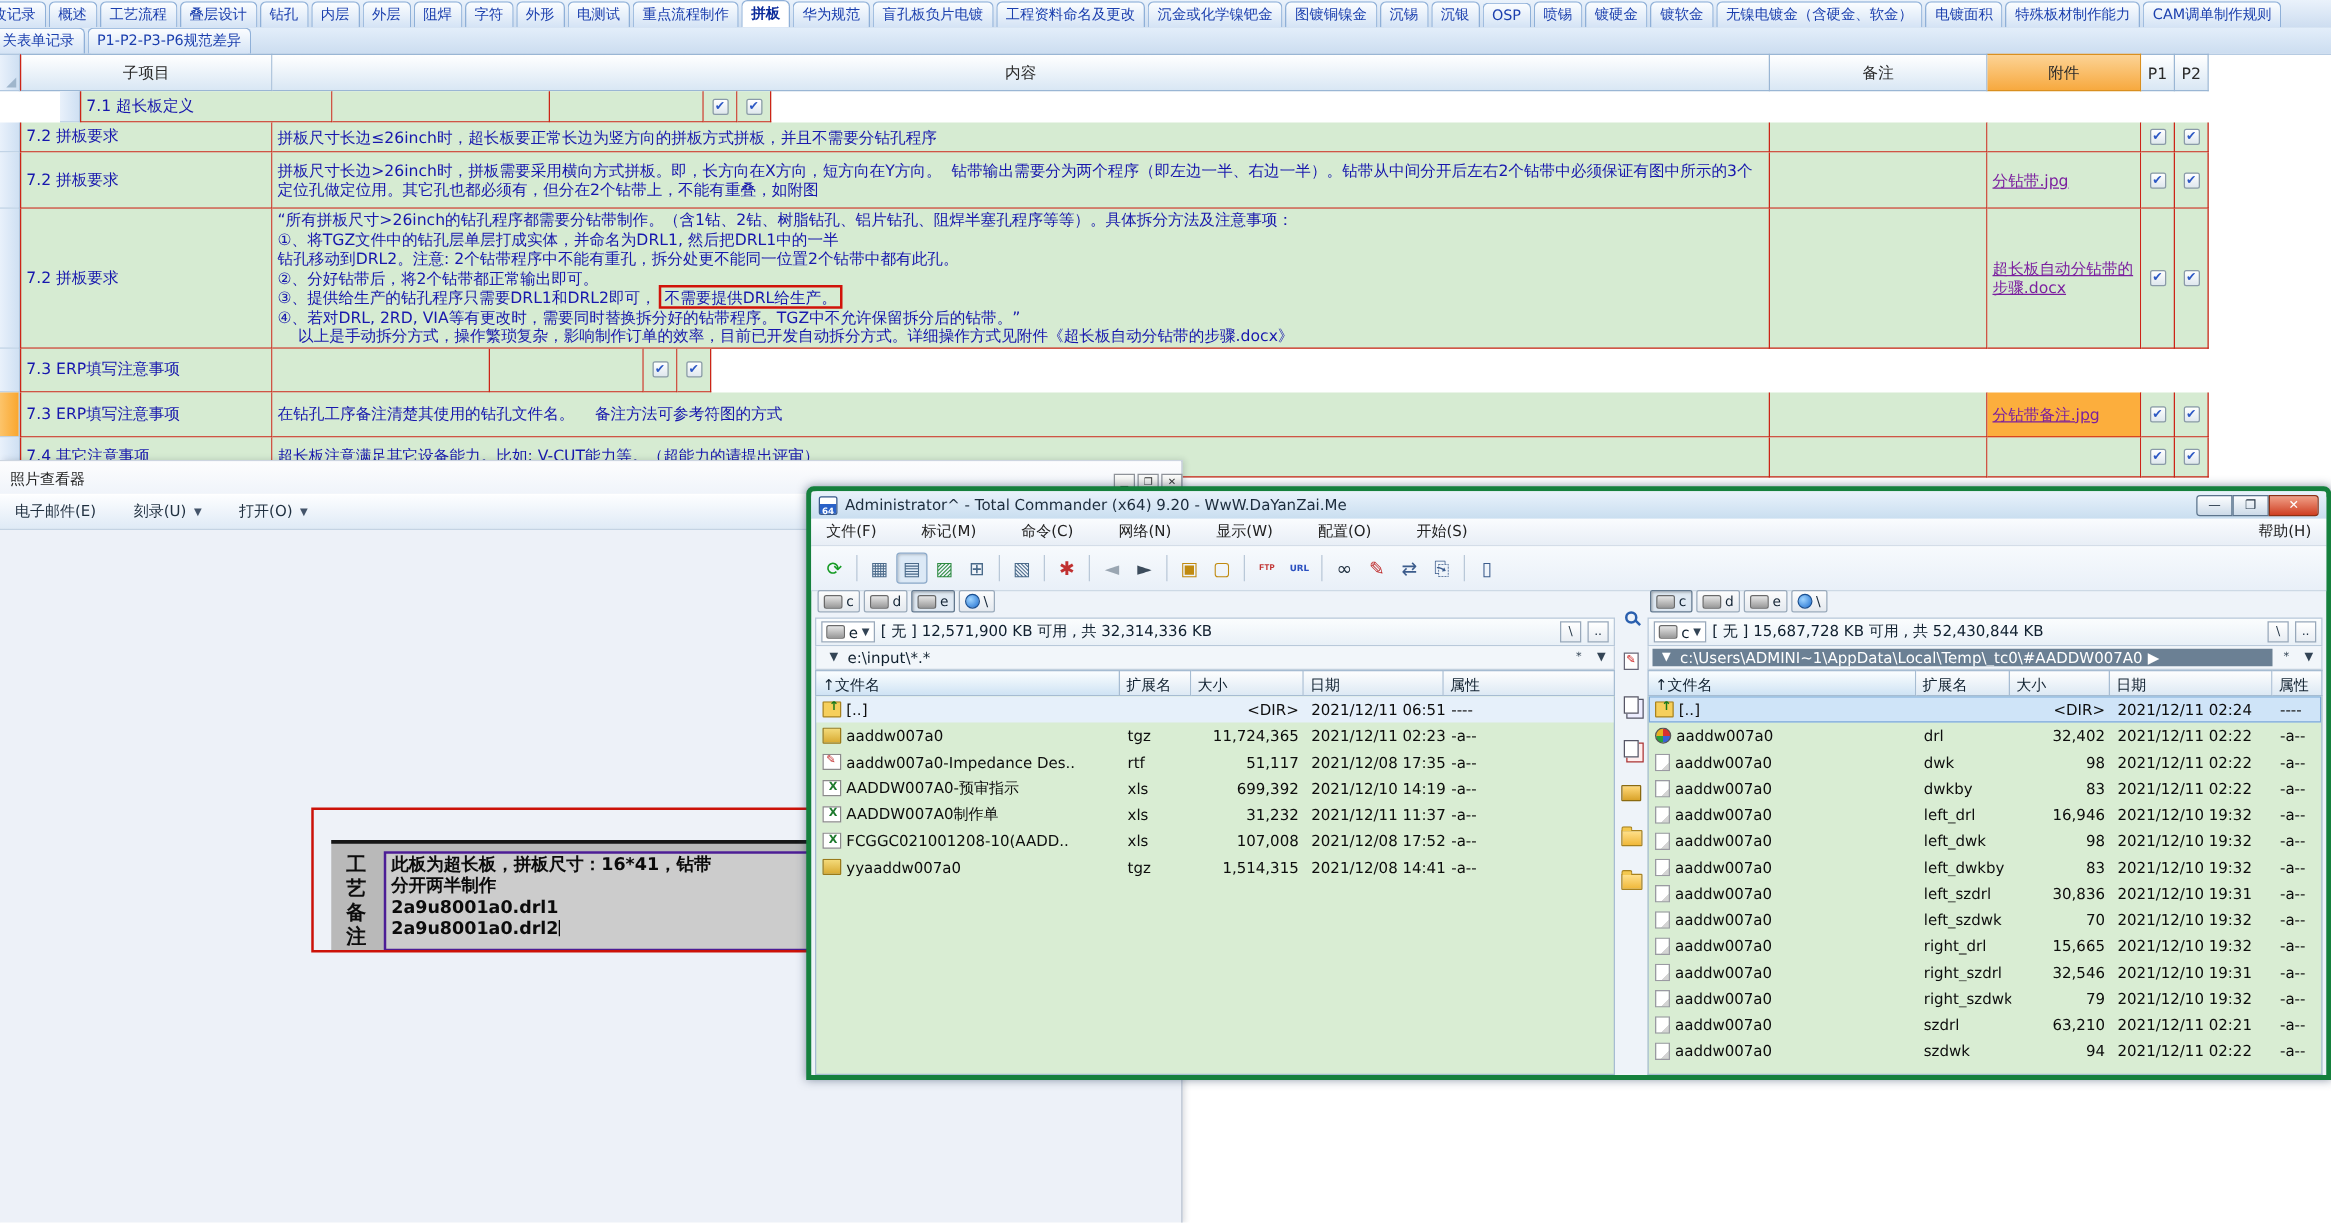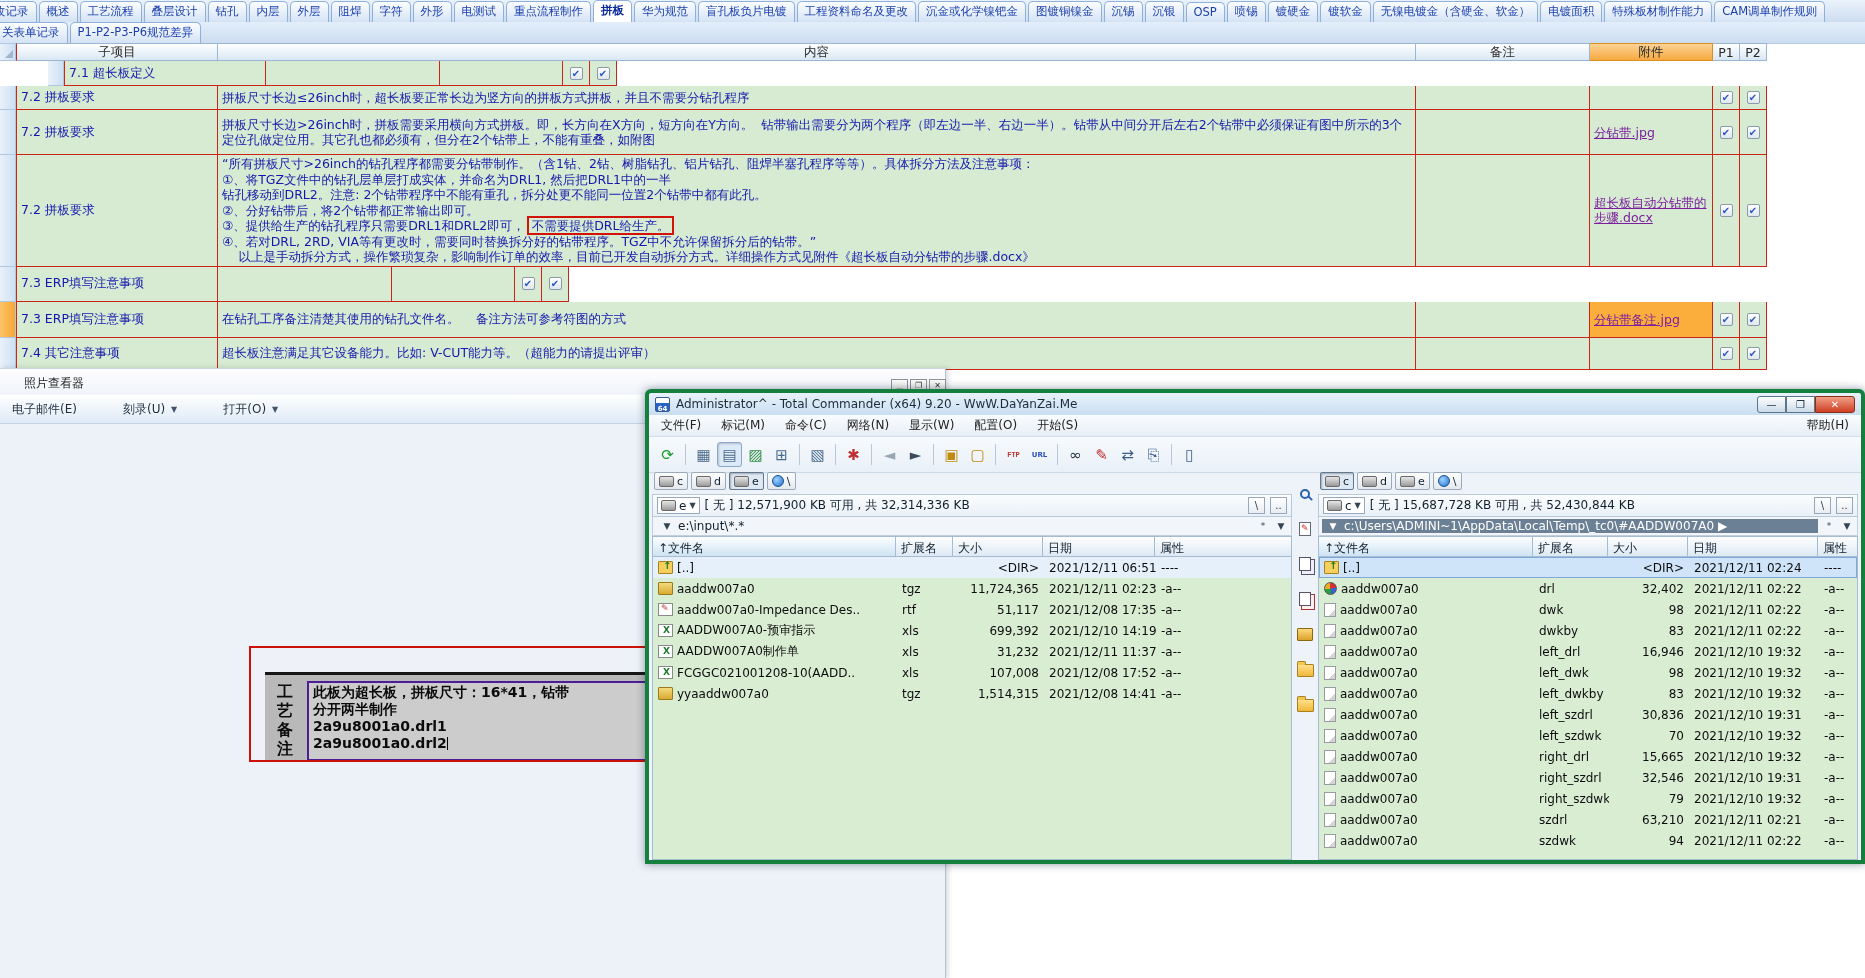--- a/index.html
+++ b/index.html
@@ -25,40 +25,40 @@
   .c-sel.hl{background:linear-gradient(90deg,#fcc46a,#f9a62e)}
   .c-sub{width:202px;border-left:1px solid #cc2417}
   .c-con{width:1198px}
   .c-rem{width:174px}
   .c-att{width:123px}
   .c-p{width:27px;align-items:center}
   .thead .tcell{background:linear-gradient(#ffffff,#d9e7f4);color:#2a2a2a;text-align:center;
         border-right:1px solid #9ab6d4;border-bottom:1px solid #9ab6d4;border-top:1px solid #9ab6d4;
         justify-content:center;font-size:12.5px;padding:1px 2px}
   .thead .c-att{background:linear-gradient(#fcd395,#f7a93f);border-color:#d98f1f}
-  .thead{height:18px}
+  .thead{height:30px}
   .hcorner{position:relative}
   .hcorner:after{content:"";position:absolute;right:2px;bottom:2px;border-left:8px solid transparent;border-bottom:8px solid #9fb6cc}
   .line{white-space:pre-wrap;line-height:15.5px}
   .redbox{border:2px solid #d11309;padding:0 3px;margin-left:2px}
   .att-link{color:#7b1f9f;text-decoration:underline;line-height:15px;cursor:pointer}
   .att-hl{background:#fcae3d}
   .cb{width:13px;height:13px;box-sizing:border-box;border:1px solid #8a9aa9;border-radius:2px;
       background:linear-gradient(#ffffff,#dfe7ee);display:flex;align-items:center;justify-content:center;
       font-size:10px;color:#2b57c4;font-weight:bold}
   
   #pv{position:absolute;left:0;top:368px;width:945px;height:610px;background:#edf1f8;
       border-top:1px solid #cdd5e0;border-right:1px solid #b7c1cf;box-shadow:2px 0 5px rgba(30,40,60,.18)}
-  .pv-title{height:26px;font-size:12px;color:#222;padding:6px 0 0 24px;box-sizing:border-box;
+  .pv-title{height:26px;font-size:12px;color:#222;padding:6px 0 0 8px;box-sizing:border-box;
       background:linear-gradient(#fdfdfe,#f0f4fa)}
   .pv-btns{position:absolute;top:10px;left:891px;display:flex;gap:2px}
   .pv-btn{width:17px;height:14px;background:linear-gradient(#fcfcfb,#e6e4de);border:1px solid #8e9299;
       font-size:8px;line-height:12px;text-align:center;color:#333;box-sizing:border-box}
   .pv-menu{height:27px;background:linear-gradient(#fdfeff,#dfeaf6);border-top:1px solid #fff;
-      border-bottom:1px solid #c4d3e3;display:flex;align-items:center;padding-left:12px;gap:46px;
+      border-bottom:1px solid #c4d3e3;display:flex;align-items:center;padding-left:12px;gap:30px;
       font-size:12px;color:#1f2f3f}
   .pv-menu .mitem{display:flex;align-items:center;gap:6px}
   .pv-menu .dd{font-size:8px;color:#44546a}
   .photo{position:absolute;left:249px;top:277px;width:437px;height:112px;border:2px solid #cc1208;
       background:#eef2f8;overflow:hidden}
   .frag{position:absolute;left:14px;top:24px;right:-2px;height:100px;background:#b9b9b9;border-top:3px solid #161616}
   .frag-label{position:absolute;left:9px;top:7px;width:22px;font-size:16px;font-weight:bold;color:#0c0c0c;
       line-height:19px;text-align:center}
   .frag-box{position:absolute;left:42px;top:6px;right:12px;height:76px;border:2px solid #4c1d95;background:#cccccc;display:flex}
   .frag-text{flex:1;padding:1px 4px;font-size:14px;font-weight:bold;color:#0b0b0b;line-height:17px;
@@ -73,21 +73,21 @@
       border:4px solid #15803d;border-radius:6px 6px 0 0;box-shadow:0 0 8px rgba(30,50,80,.5);box-sizing:border-box}
   .tc-title{height:22px;background:linear-gradient(#e9f2fb,#c9def0);border-radius:5px 5px 0 0;
       display:flex;align-items:center;padding:0 6px;font-size:12px;color:#1c2c3c;gap:6px}
   .tc-icon{width:15px;height:15px;background:linear-gradient(#ffffff 42%,#2a62c8 42%);border:1px solid #3a5a8a;
       border-radius:2px;font-size:7px;color:#fff;text-align:center;line-height:23px;font-weight:bold;box-sizing:border-box}
   .tc-wbtns{margin-left:auto;display:flex}
   .tc-wbtn{width:29px;height:17px;border:1px solid #5c748c;background:linear-gradient(#fdfeff,#ccdae8);
       font-size:10px;line-height:15px;text-align:center;color:#234;box-sizing:border-box}
   .tc-wbtn:first-child{border-radius:3px 0 0 3px}
   .tc-wbtn.close{background:linear-gradient(#f0a088,#cf3f22);color:#fff;border-color:#8c3014;width:40px;border-radius:0 3px 3px 0}
-  .tc-menu{height:21px;display:flex;align-items:center;gap:20px;padding:0 12px;font-size:12px;color:#222;
+  .tc-menu{height:21px;display:flex;align-items:center;gap:36px;padding:0 12px;font-size:12px;color:#222;
       background:linear-gradient(#fafcfe,#e8eef6);border-bottom:1px solid #d4dde8}
   .tc-help{margin-left:auto}
   .tc-toolbar{height:31px;display:flex;align-items:center;padding:2px 6px;gap:1px;
       background:linear-gradient(#f7fafd,#e9f0f8);border-bottom:1px solid #cdd9e5}
   .tb-btn{width:25px;height:25px;border:1px solid transparent;border-radius:3px;display:flex;
       align-items:center;justify-content:center;font-size:15px;box-sizing:border-box}
   .tb-btn.small{font-size:7px;font-weight:bold;letter-spacing:0}
   .tb-btn.pressed{border-color:#8aa8c8;background:#dce9f6;box-shadow:inset 1px 1px 2px rgba(0,0,0,.18)}
   .tb-sep{width:1px;height:21px;background:#b9c8d8;margin:0 4px;flex:0 0 auto}
   .tc-body{position:absolute;top:75px;left:3px;right:3px;bottom:0;display:flex}

